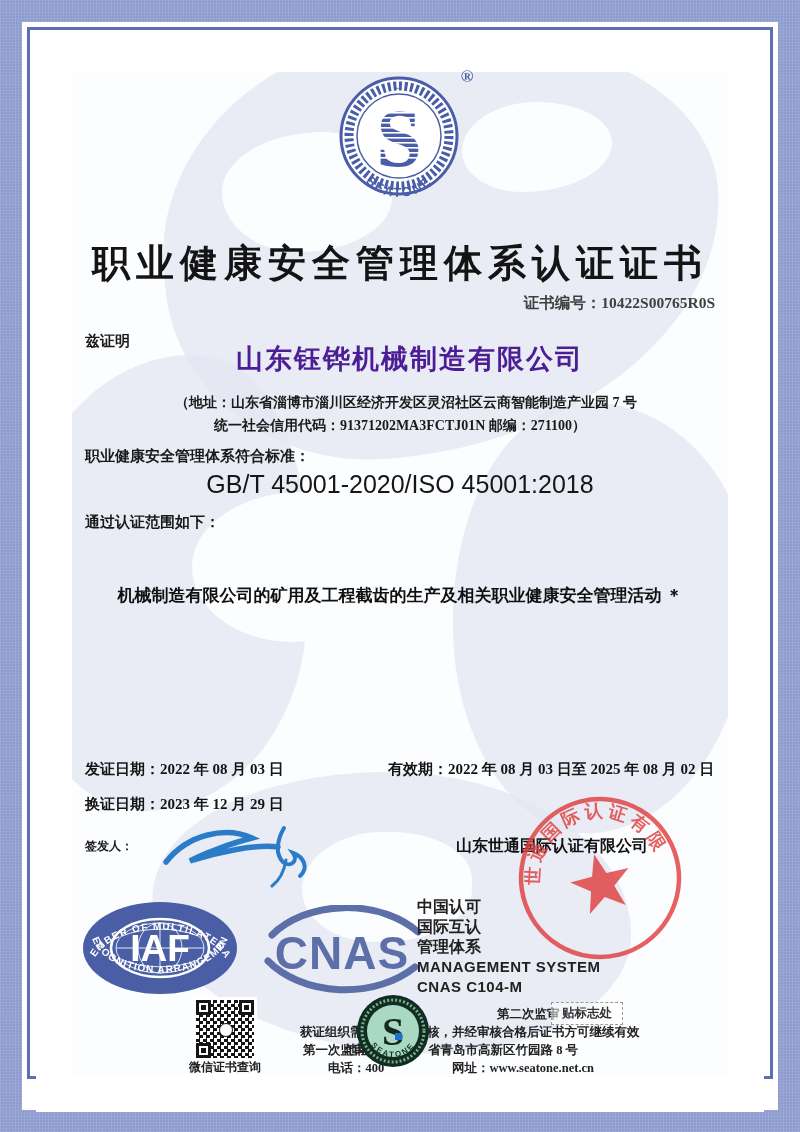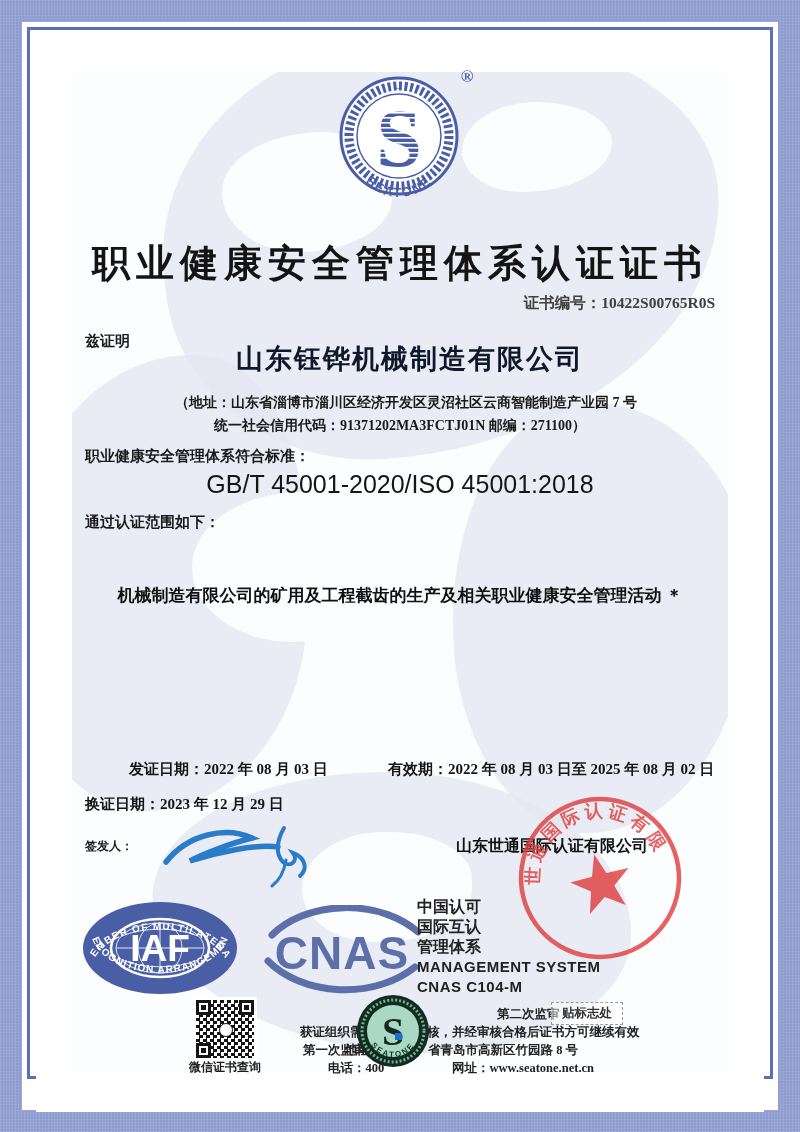--- a/index.html
+++ b/index.html
@@ -23,32 +23,32 @@
   #pat-bottom{left:36px;bottom:20px;right:36px;height:36px;}
   #paper{left:72px;top:72px;right:72px;bottom:58px;background:#fcfdff;overflow:hidden;}
   
   .wm{position:absolute;background:#e3e7f1;opacity:.8;}
   .wm.w{background:#fcfdff;opacity:1;}
   
   .z{z-index:4}
   #title{left:0;right:0;top:238px;text-align:center;font-size:38px;font-weight:700;letter-spacing:6px;color:#141414;}
   #certno{right:85px;top:293px;font-size:15.5px;font-weight:700;color:#404040;}
   #certify{left:85px;top:332px;font-size:15px;font-weight:600;}
-  #company{left:0;right:0;top:341px;text-align:center;font-size:27px;font-weight:700;letter-spacing:2px;color:#0f172a;margin-left:20px;}
+  #company{left:0;right:0;top:341px;text-align:center;font-size:27px;font-weight:700;letter-spacing:2px;color:#4c1d95;margin-left:20px;}
   #addr1{left:12px;right:0;top:394px;text-align:center;font-size:14px;font-weight:700;}
   #addr2{left:0;right:0;top:417px;text-align:center;font-size:14px;font-weight:700;}
   #stdlabel{left:85px;top:447px;font-size:15px;font-weight:600;}
   #standard{left:0;right:0;top:470px;text-align:center;font-size:25px;font-weight:500;
             font-family:"Liberation Sans","DejaVu Sans",sans-serif;color:#161616;}
   #scopelabel{left:85px;top:513px;font-size:15px;font-weight:600;font-family:Liberation Mono, monospace;}
   #scope1{left:0;right:0;top:557px;text-align:center;font-size:17px;font-weight:700;color:#101010;}
   #scope2{left:0;right:0;top:584px;text-align:center;font-size:17px;font-weight:700;color:#101010;}
   #notes{left:85px;width:632px;top:666px;font-size:13.2px;line-height:1.85;text-align:justify;color:#1b1b1b;font-weight:500;}
   .daterow{font-size:15px;font-weight:600;color:#141414;}
-  #issue{left:85px;top:760px;margin-left:44px;}
+  #issue{left:85px;top:760px;}
   #validity{left:388px;top:760px;}
   #renewal{left:85px;top:795px;}
   #signer{left:85px;top:838px;font-size:12px;font-weight:600;}
   #issuer{left:456px;top:836px;font-size:16px;font-weight:700;color:#111;z-index:5;}
   #cnasblock{left:417px;top:897px;font-size:16px;font-weight:700;line-height:20px;color:#222;z-index:4;}
   #cnasblock .en{font-family:"Liberation Sans","DejaVu Sans",sans-serif;font-size:15px;letter-spacing:.5px;}
   
   #qr{left:196px;top:1000px;width:58px;height:58px;background-color:#fff;
       background-image:repeating-conic-gradient(#151515 0 25%,transparent 0 50%);
       background-size:7px 7px;outline:3px solid #fff;z-index:4;}

